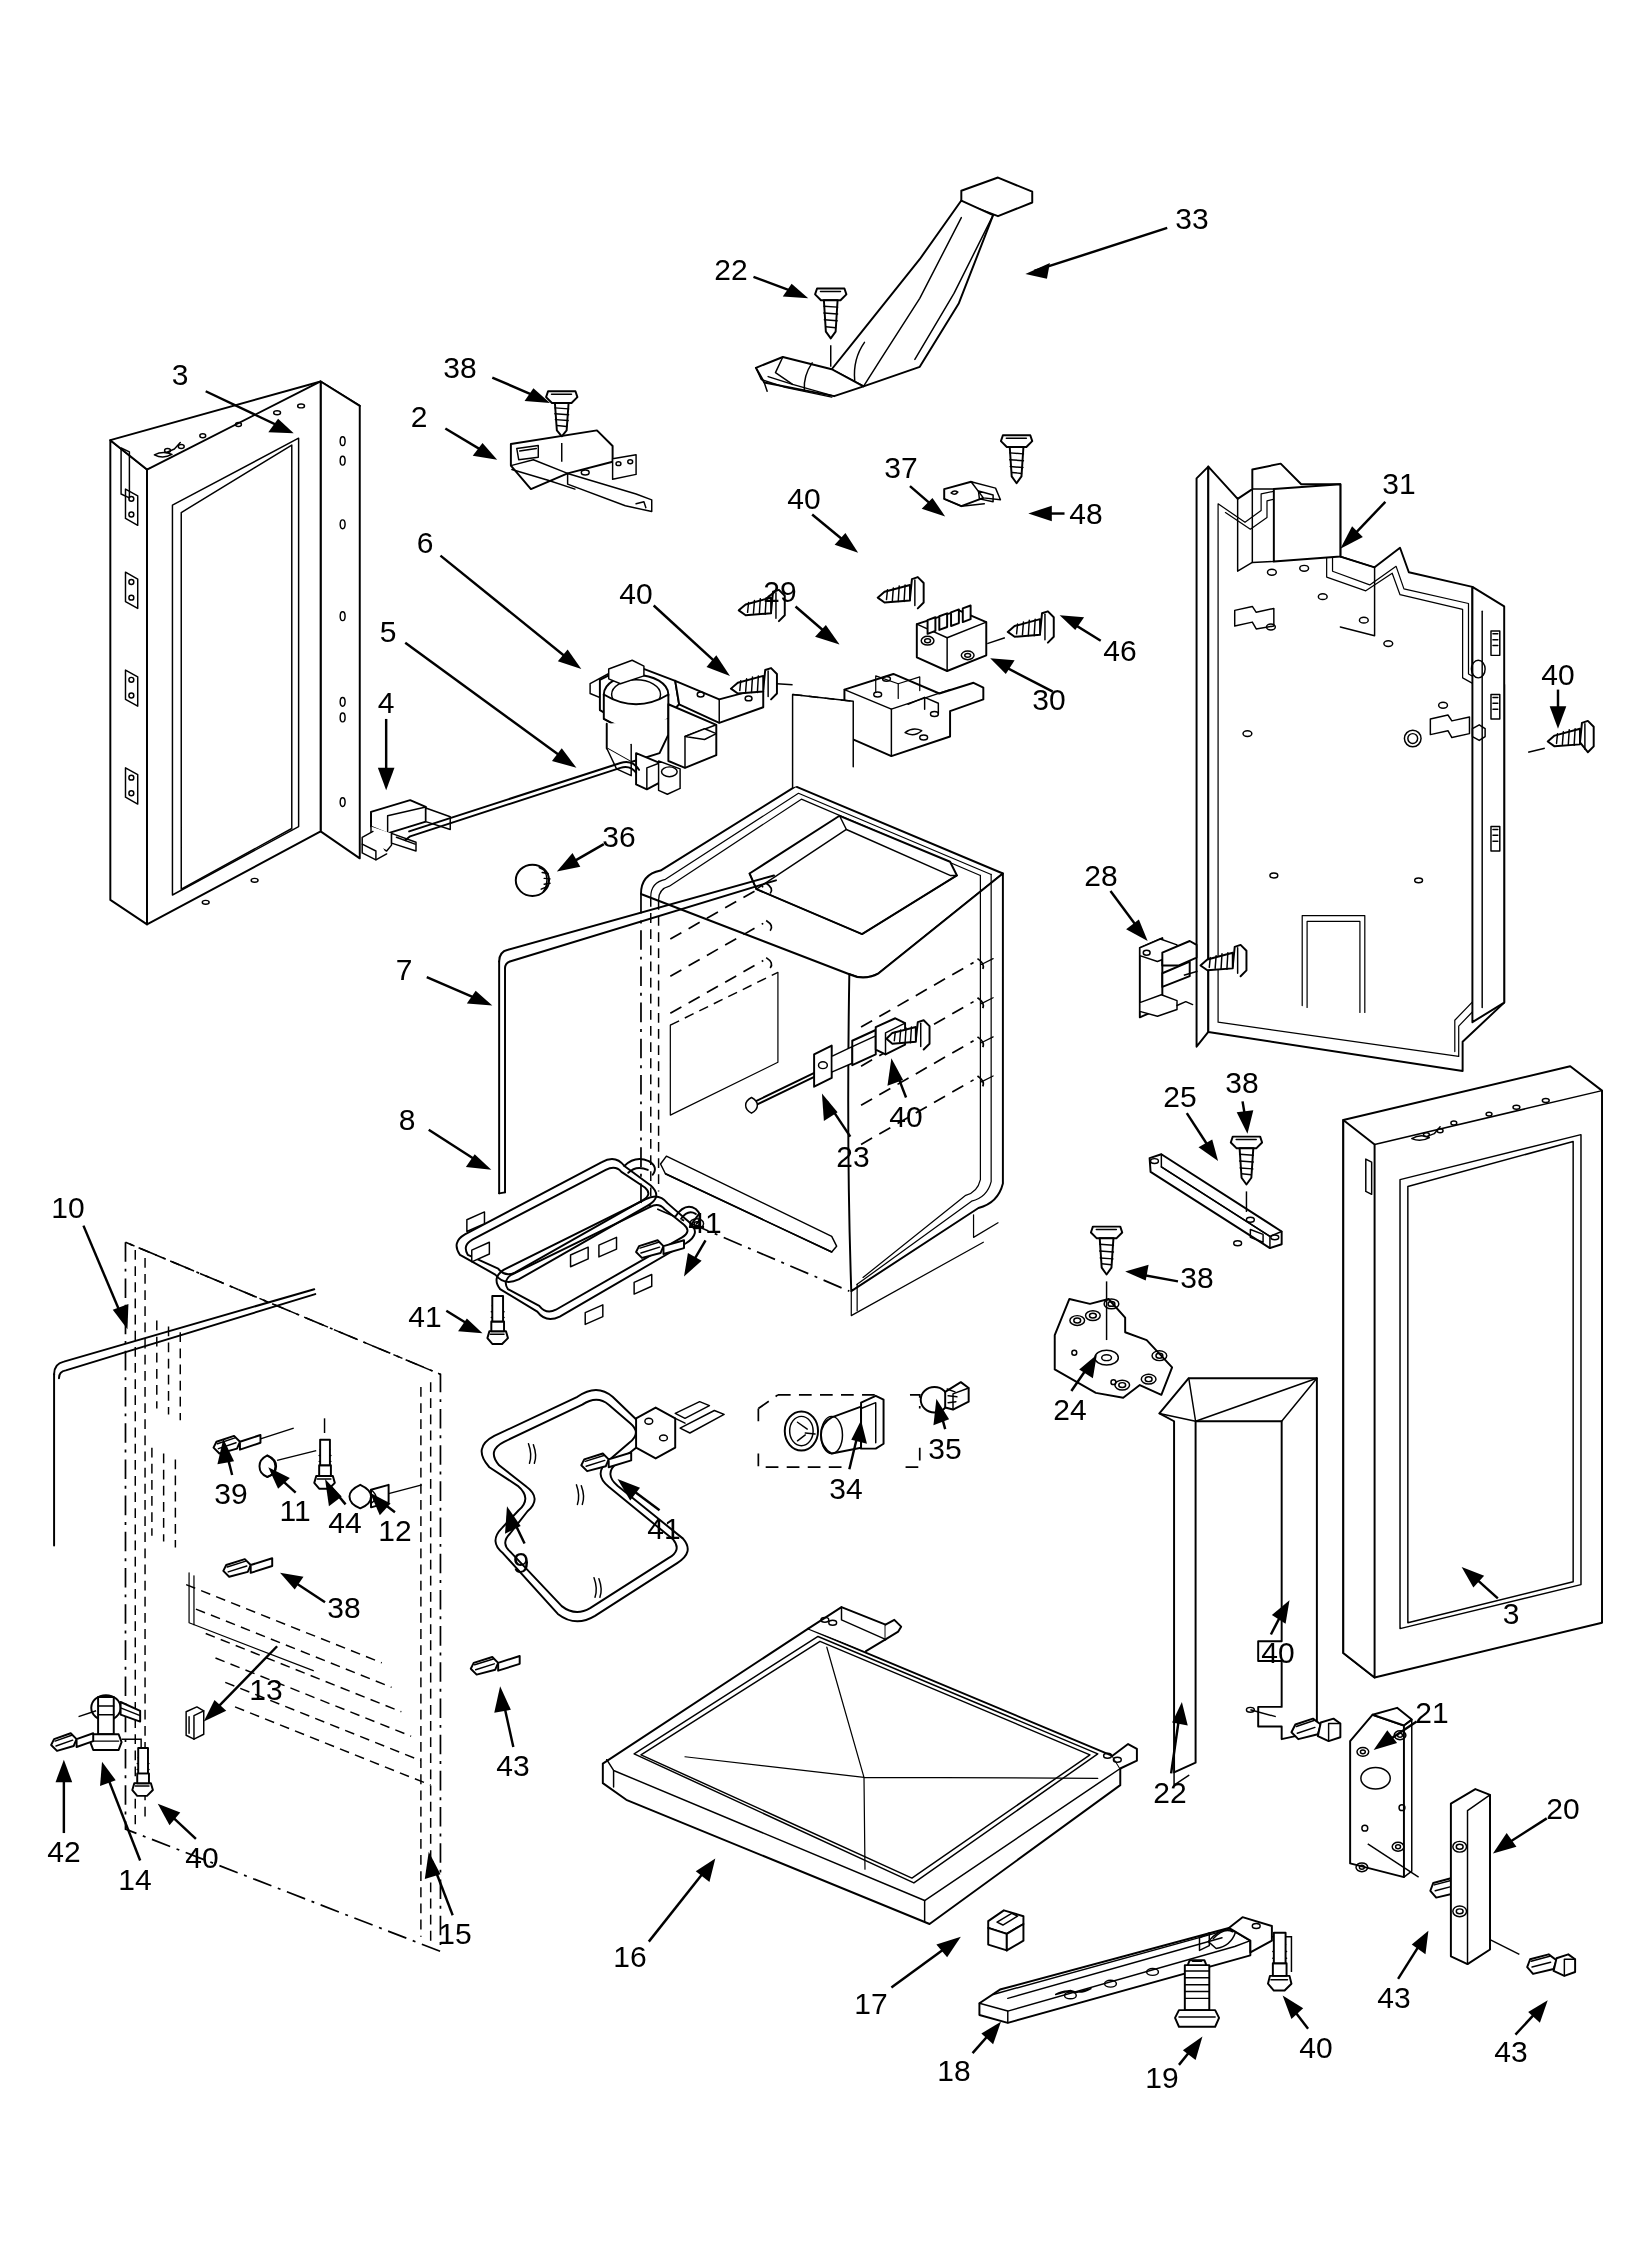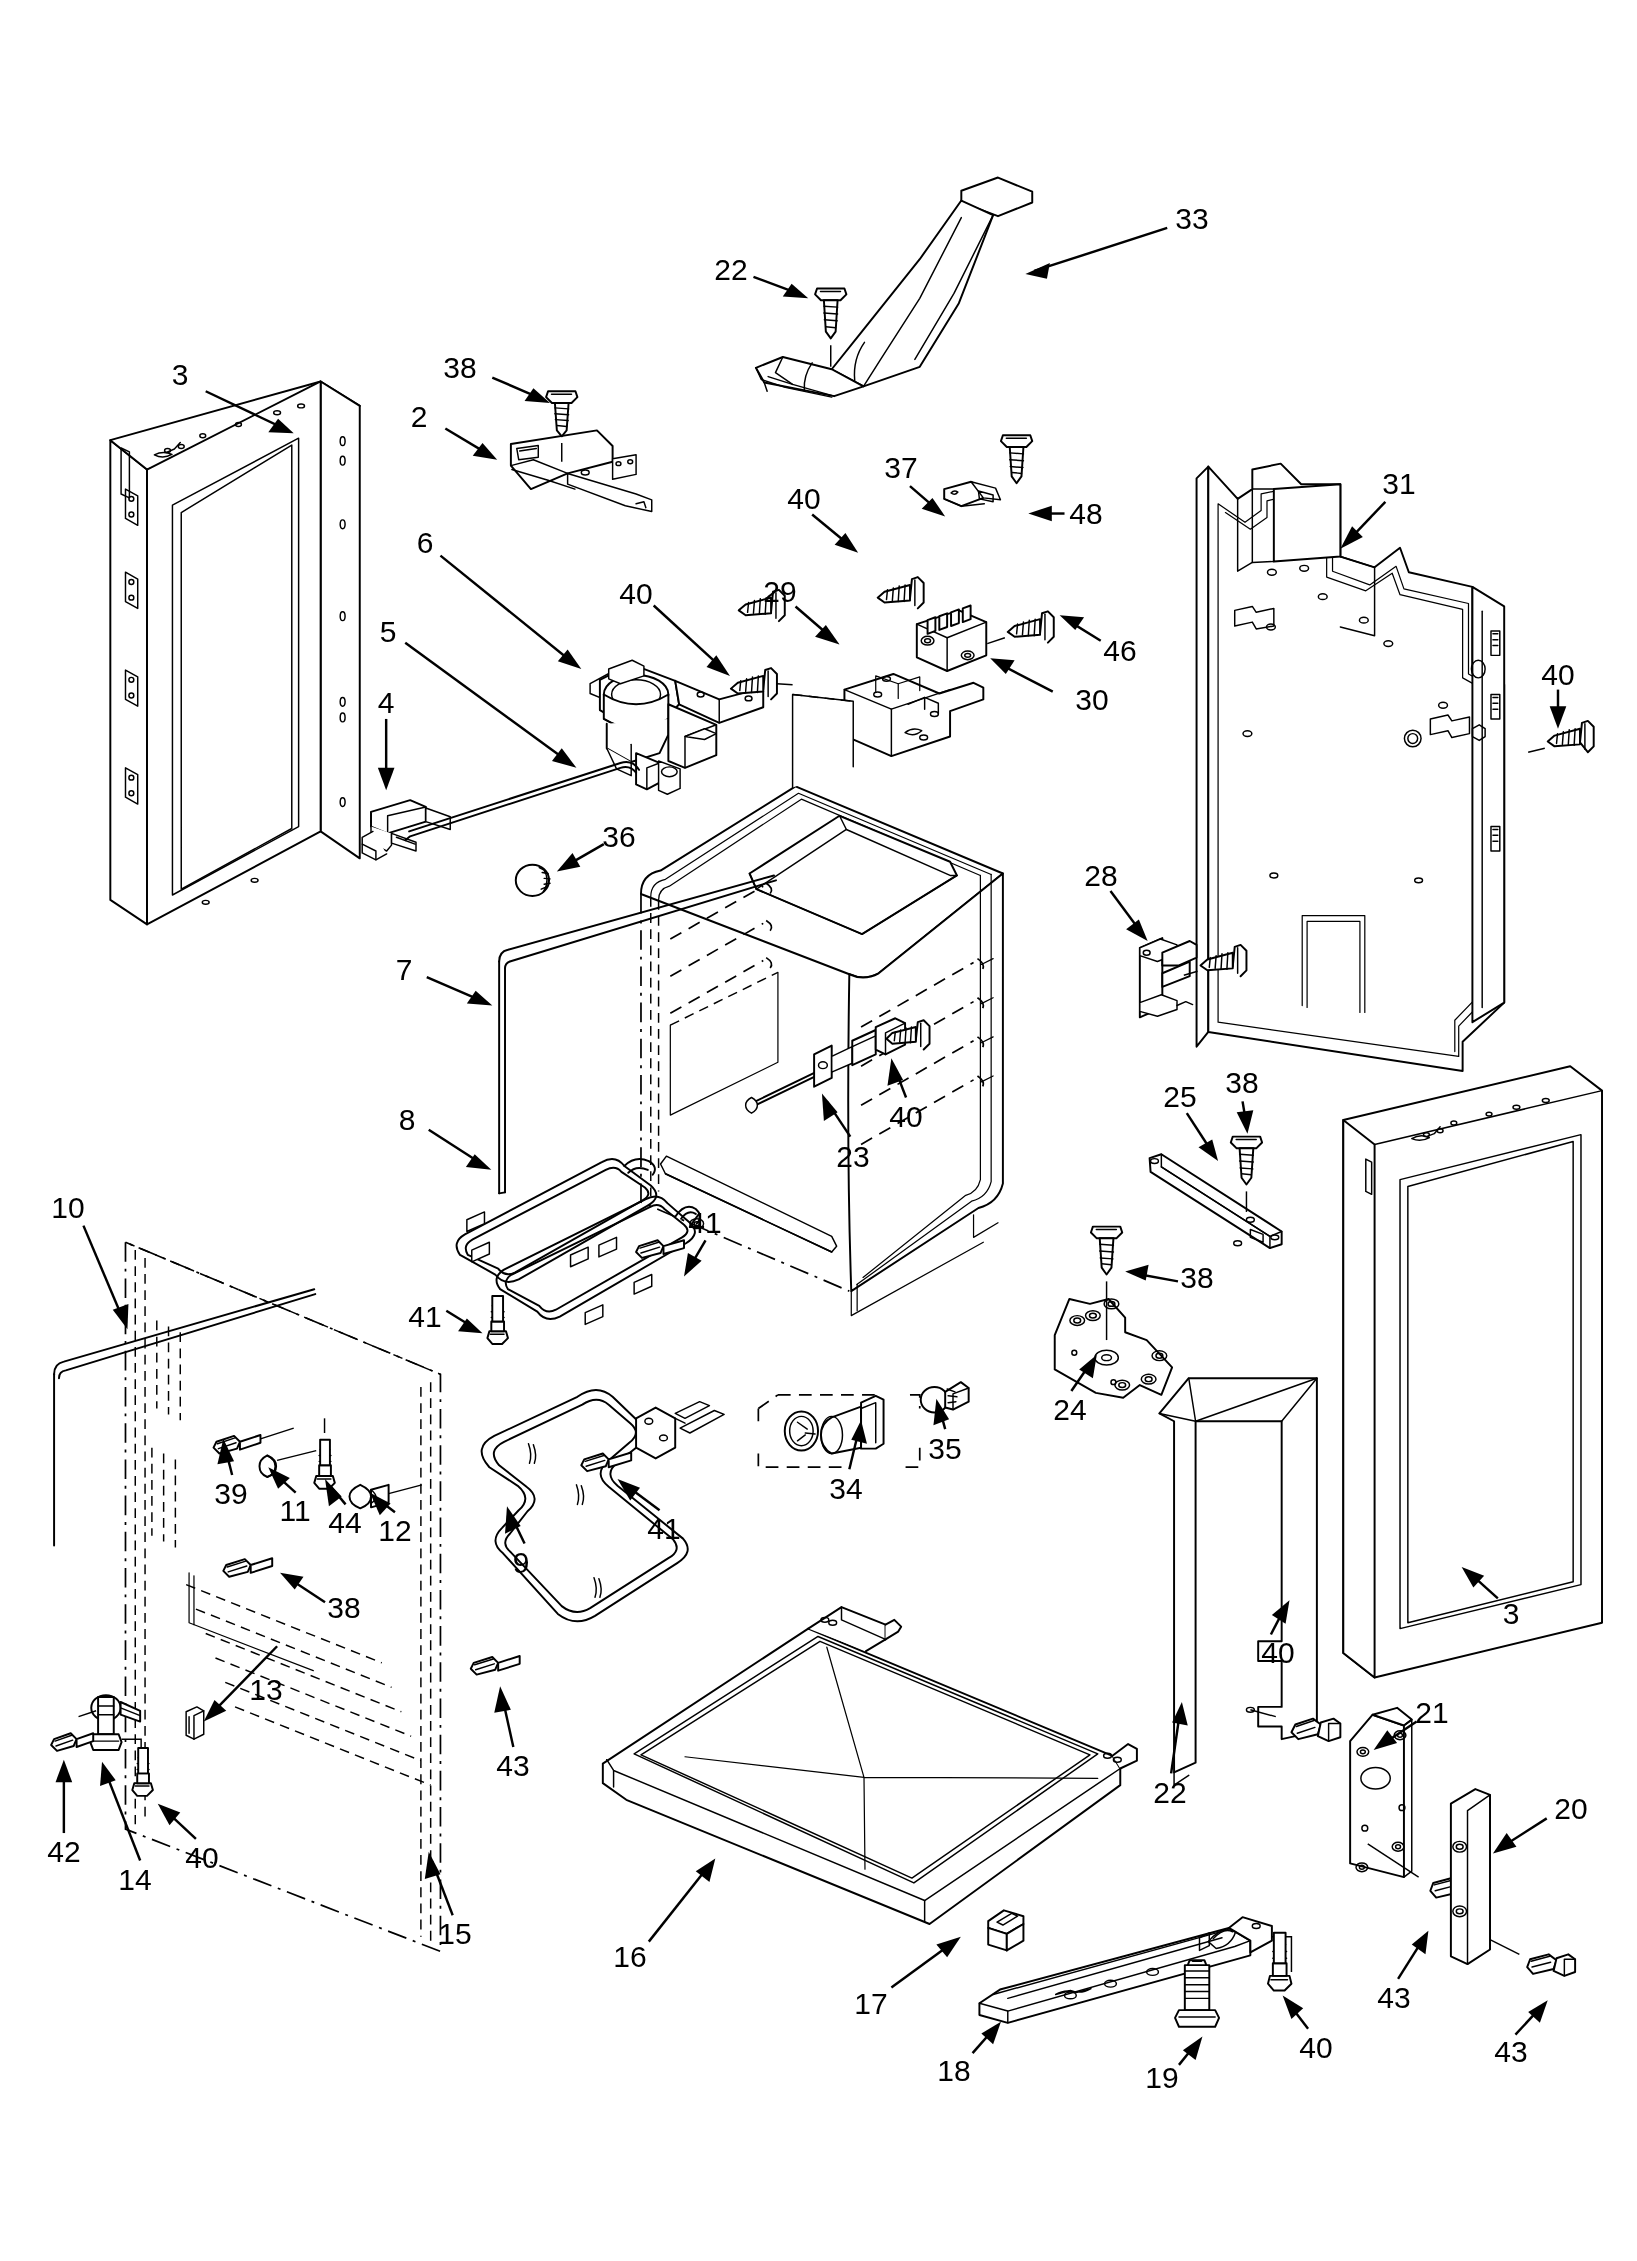--- a/index.html
+++ b/index.html
@@ -922,21 +922,21 @@
       <div class="callout" style="left: 731px; top: 270px;">22</div>
       <div class="callout" style="left: 1192px; top: 219px;">33</div>
       <div class="callout" style="left: 901px; top: 468px;">37</div>
       <div class="callout" style="left: 1086px; top: 514px;">48</div>
       <div class="callout" style="left: 1399px; top: 484px;">31</div>
       <div class="callout" style="left: 804px; top: 499px;">40</div>
       <div class="callout" style="left: 425px; top: 543px;">6</div>
       <div class="callout" style="left: 636px; top: 594px;">40</div>
       <div class="callout" style="left: 780px; top: 592px;">29</div>
       <div class="callout" style="left: 1120px; top: 651px;">46</div>
-      <div class="callout" style="left: 1092px; top: 700px; text-align: center;">30</div>
+      <div class="callout" style="left: 1049px; top: 700px; text-align: center;">30</div>
       <div class="callout" style="left: 388px; top: 632px;">5</div>
       <div class="callout" style="left: 386px; top: 703px;">4</div>
       <div class="callout" style="left: 1558px; top: 675px;">40</div>
       <div class="callout" style="left: 619px; top: 837px;">36</div>
       <div class="callout" style="left: 1101px; top: 876px;">28</div>
       <div class="callout" style="left: 404px; top: 970px;">7</div>
       <div class="callout" style="left: 853px; top: 1157px;">23</div>
       <div class="callout" style="left: 906px; top: 1117px;">40</div>
       <div class="callout" style="left: 1180px; top: 1097px;">25</div>
       <div class="callout" style="left: 1242px; top: 1083px;">38</div>
@@ -958,21 +958,21 @@
       <div class="callout" style="left: 266px; top: 1663px; margin-top: 27px;">13</div>
       <div class="callout" style="left: 513px; top: 1766px;">43</div>
       <div class="callout" style="left: 64px; top: 1852px;">42</div>
       <div class="callout" style="left: 135px; top: 1880px;">14</div>
       <div class="callout" style="left: 202px; top: 1858px;">40</div>
       <div class="callout" style="left: 455px; top: 1934px;">15</div>
       <div class="callout" style="left: 1511px; top: 1614px;">3</div>
       <div class="callout" style="left: 1278px; top: 1653px;">40</div>
       <div class="callout" style="left: 1170px; top: 1793px;">22</div>
       <div class="callout" style="left: 1432px; top: 1713px;">21</div>
-      <div class="callout" style="left: 1563px; top: 1809px; margin-left: 8px;">20</div>
+      <div class="callout" style="left: 1563px; top: 1809px;">20</div>
       <div class="callout" style="left: 630px; top: 1957px;">16</div>
       <div class="callout" style="left: 871px; top: 2004px;">17</div>
       <div class="callout" style="left: 954px; top: 2071px;">18</div>
       <div class="callout" style="left: 1162px; top: 2078px;">19</div>
       <div class="callout" style="left: 1316px; top: 2048px;">40</div>
       <div class="callout" style="left: 1394px; top: 1998px;">43</div>
       <div class="callout" style="left: 1511px; top: 2052px;">43</div>
     </div>
 
 </div>

